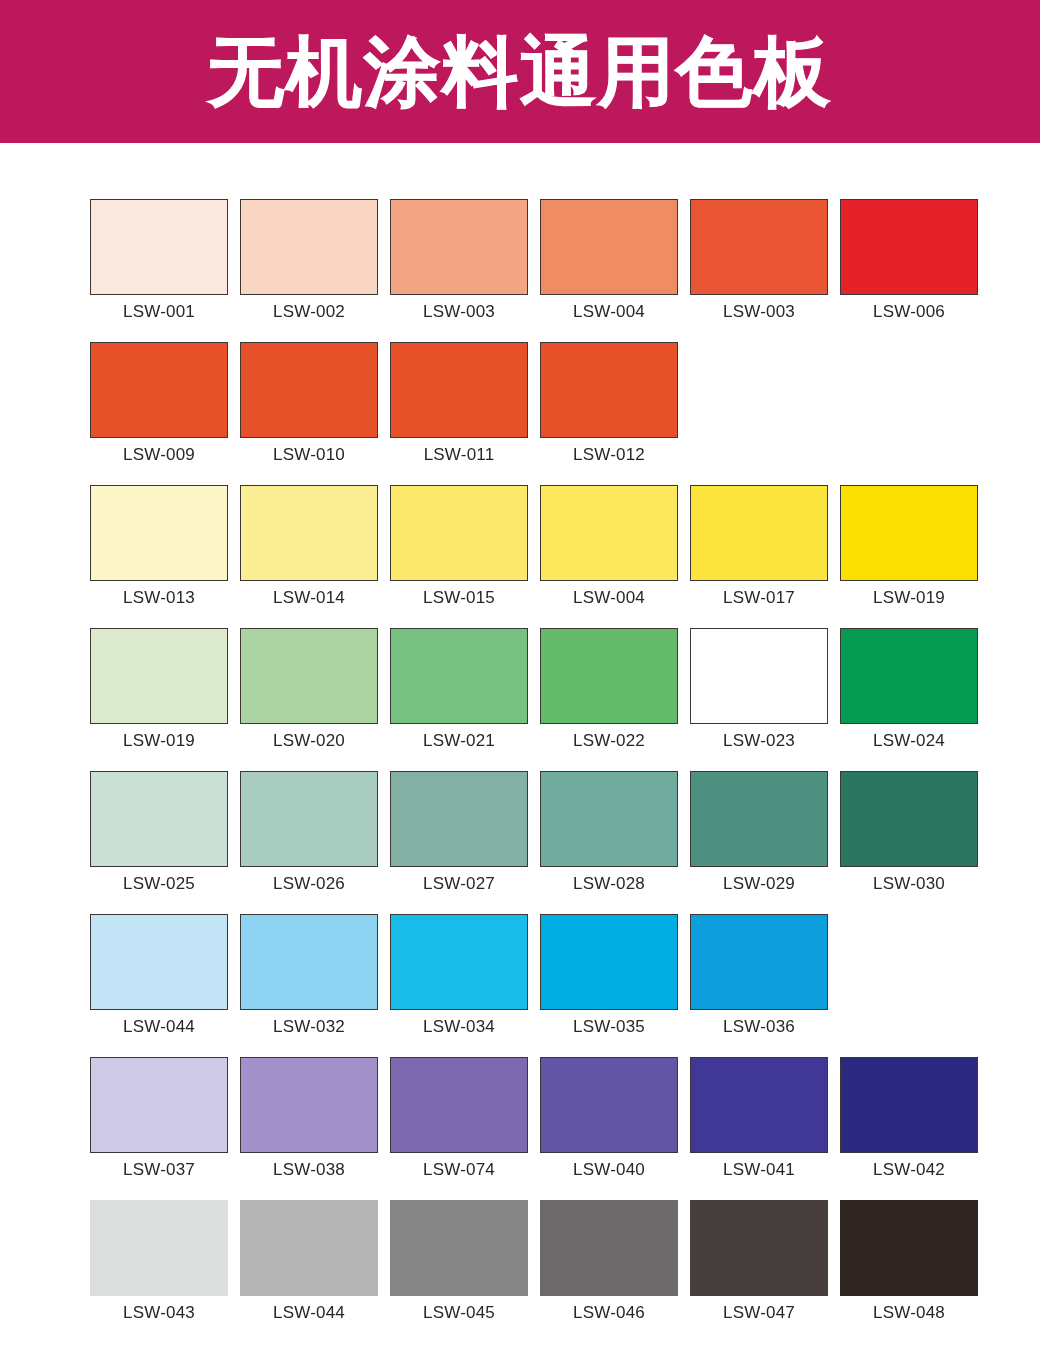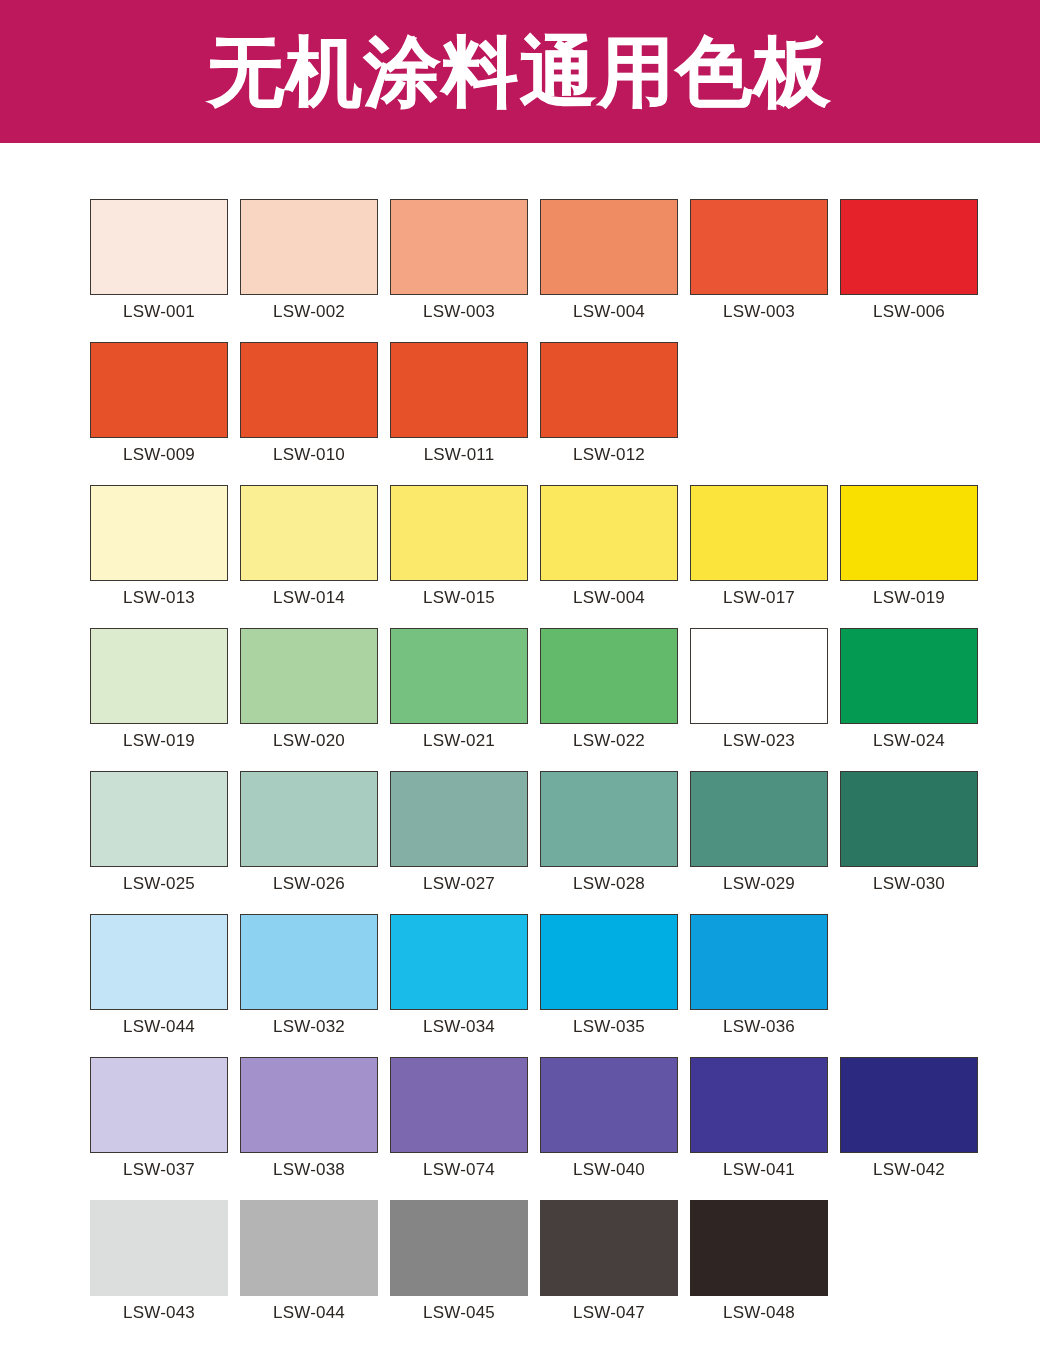--- a/index.html
+++ b/index.html
@@ -258,20 +258,24 @@
       </div>
       <div class="swatch-cell">
         <div class="swatch-chip no-border" style="background-color: rgb(180, 180, 181);"></div>
         <div class="swatch-label">LSW-044</div>
       </div>
       <div class="swatch-cell">
         <div class="swatch-chip no-border" style="background-color: rgb(133, 133, 134);"></div>
         <div class="swatch-label">LSW-045</div>
       </div>
       <div class="swatch-cell">
+        <div class="swatch-chip no-border" style="background-color: rgb(108, 106, 107);"></div>
+        <div class="swatch-label">LSW-046</div>
+      </div>
+      <div class="swatch-cell">
         <div class="swatch-chip no-border" style="background-color: rgb(70, 63, 61);"></div>
         <div class="swatch-label">LSW-047</div>
       </div>
       <div class="swatch-cell">
         <div class="swatch-chip no-border" style="background-color: rgb(47, 38, 36);"></div>
         <div class="swatch-label">LSW-048</div>
       </div>
     </div>
   </div>
 

